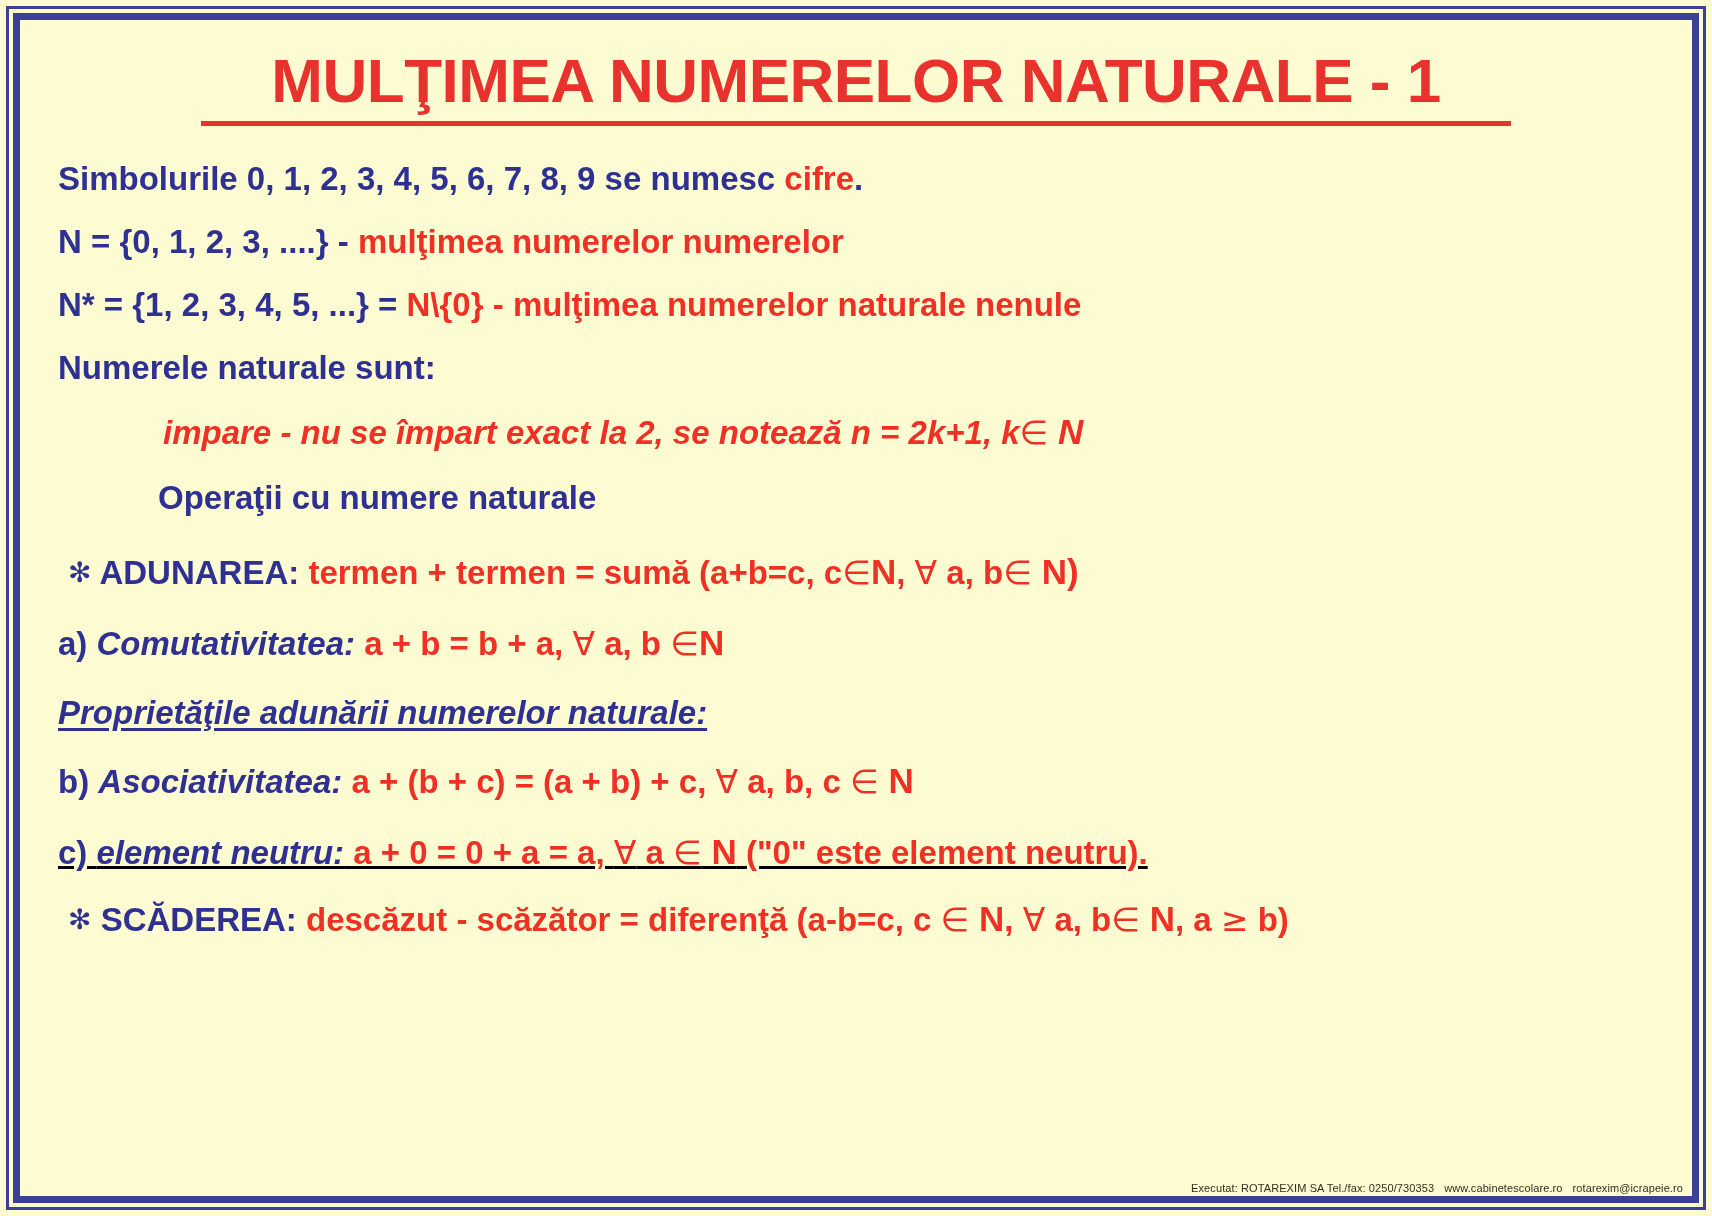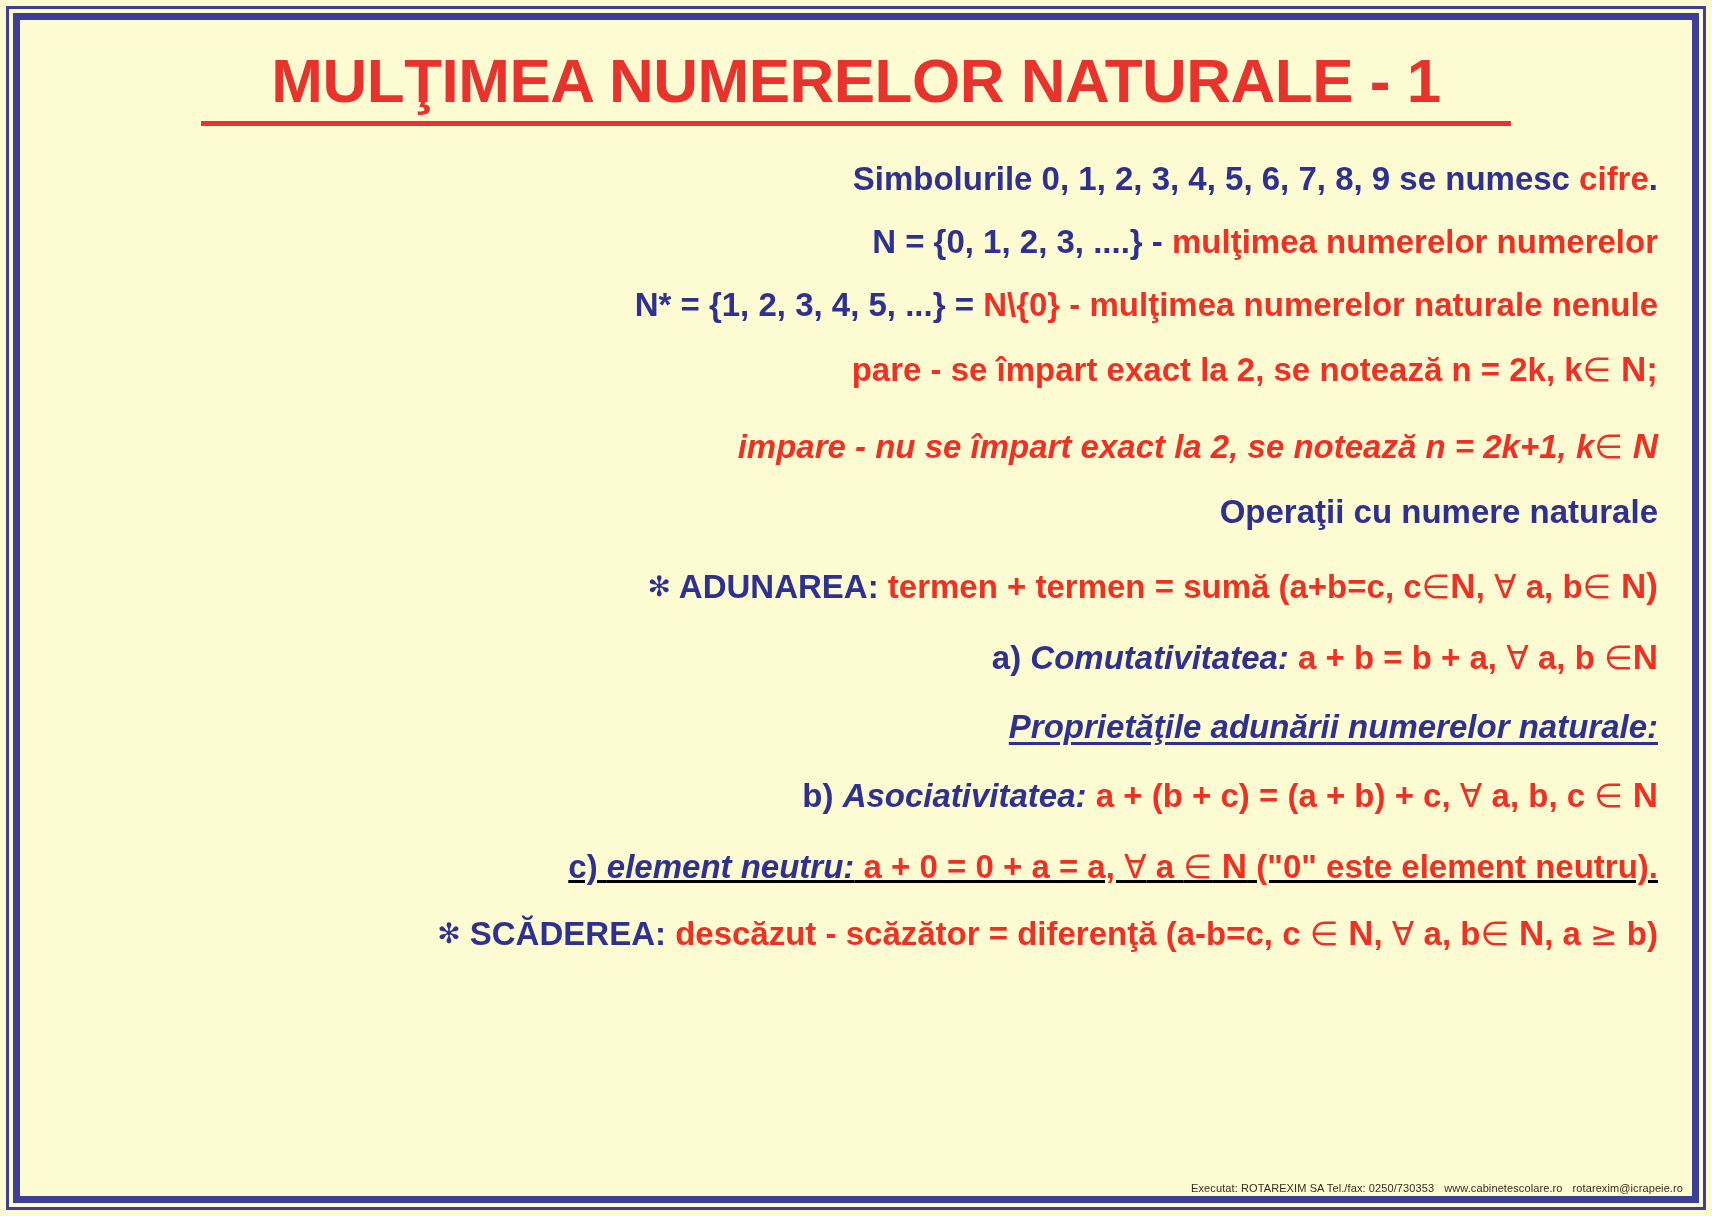--- a/index.html
+++ b/index.html
@@ -72,21 +72,20 @@
     width: 1310px;
     height: 5px;
     background: #e8322d;
     margin: 2px auto 0 auto;
   }
 
   
   .body-block {
     margin-top: 36px;
     padding: 0 34px 0 38px;
-    text-align: right;
   }
   .line {
     font-size: 33px;
     font-weight: bold;
     line-height: 1.0;
     margin-bottom: 30px;
     white-space: nowrap;
   }
   .blue  { color: #2f3192; }
   .red   { color: #ee3124; }
@@ -155,24 +154,24 @@
       </div>
 
       <div class="line">
         <span class="blue">N = {0, 1, 2, 3, ....} - </span><span class="red">mulţimea numerelor numerelor</span>
       </div>
 
       <div class="line">
         <span class="blue">N* = {1, 2, 3, 4, 5, ...} = </span><span class="red">N\{0} - mulţimea numerelor naturale nenule</span>
       </div>
 
-
-      <div class="line ln-pare indent-1">
-        <span class="red">pare - se împart exact la 2, se notează n = 2k, k</span><span class="red symlight">∈</span><span class="red nbold"> N;</span>
-      </div>
+      <div class="line">
+        <span class="blue">Numerele naturale sunt:</span>
+      </div>
+
 
       <div class="line ln-impare indent-2">
         <span class="red">impare - nu se împart exact la 2, se notează n = 2k+1, k</span><span class="red symlight">∈</span><span class="red nbold"> N</span>
       </div>
 
       <div class="line ln-oper indent-op">
         <span class="blue">Operaţii cu numere naturale</span>
       </div>
 
       <div class="line ln-adun indent-star">

